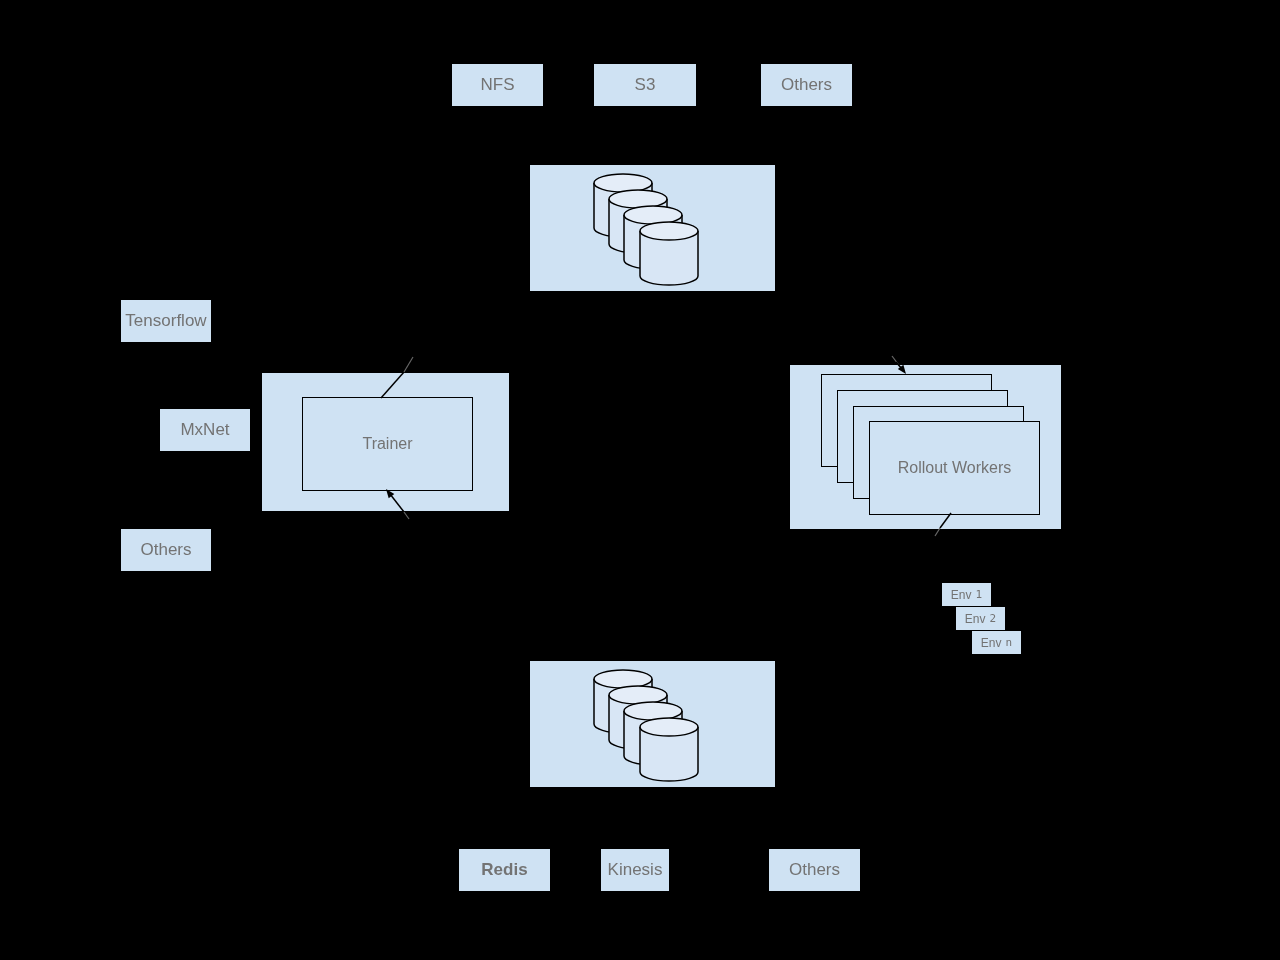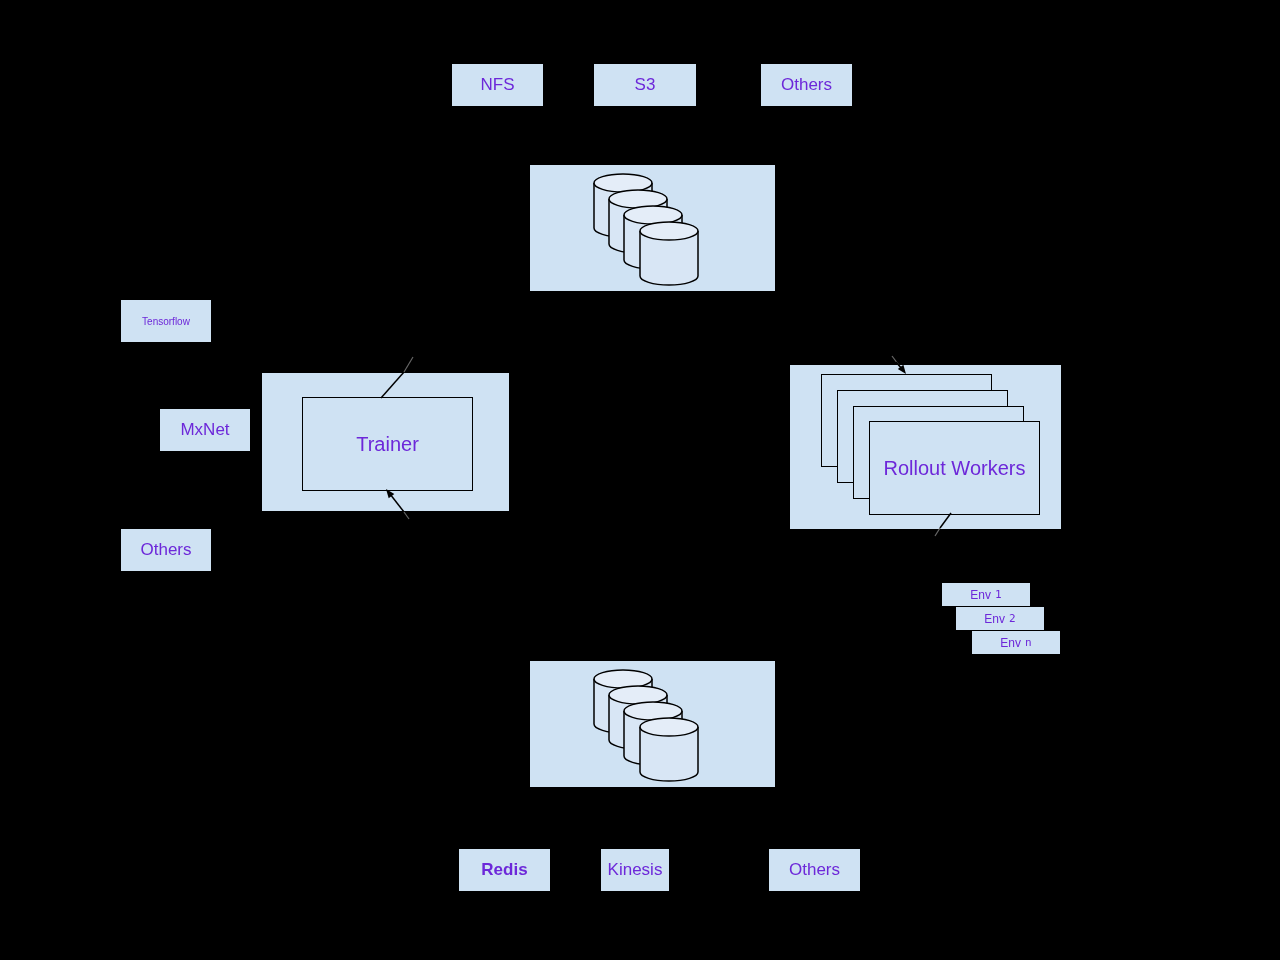--- a/index.html
+++ b/index.html
@@ -1,36 +1,36 @@
 <!DOCTYPE html>
 <html><head>
 <meta charset="utf-8">
 <style>
   html,body{margin:0;padding:0;background:#000;}
   .canvas{
     position:relative;width:1280px;height:960px;background:#000;
-    font-family:"Liberation Sans",sans-serif;color:#6d28d9;overflow:hidden;
+    font-family:"Liberation Sans",sans-serif;color:#737373;overflow:hidden;
   }
   .box{
     position:absolute;background:#cfe2f3;display:flex;
     align-items:center;justify-content:center;text-align:center;
   }
   .label-box{font-size:17px;}
-  .small-label{font-size:10px;}
+  .small-label{font-size:17px;}
   .panel{position:absolute;background:#cfe2f3;}
   .inner-rect{
     position:absolute;border:1px solid #000;background:transparent;
-    display:flex;align-items:center;justify-content:center;font-size:20px;
+    display:flex;align-items:center;justify-content:center;font-size:16px;
   }
   .stack-rect{
     position:absolute;border:1px solid #000;background:#cfe2f3;
-    display:flex;align-items:center;justify-content:center;font-size:20px;
+    display:flex;align-items:center;justify-content:center;font-size:16px;
   }
   .env-box{
-    position:absolute;background:#cfe2f3;width:88px;height:23px;
+    position:absolute;background:#cfe2f3;width:49px;height:23px;
     display:flex;align-items:center;justify-content:center;font-size:12px;gap:4px;
   }
   .env-id{font-family:"DejaVu Sans Mono",monospace;font-size:11px;}
   .overlay{position:absolute;left:0;top:0;pointer-events:none;}
   svg{display:block;}
 </style>
 </head>
 <body>
 
 <div class="canvas">

